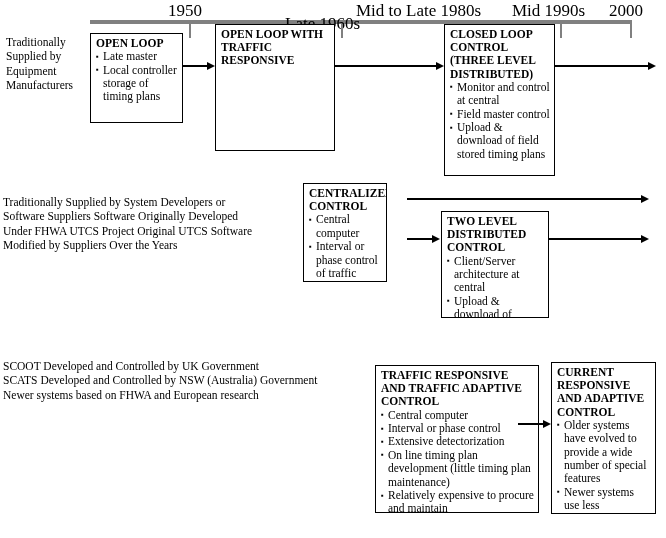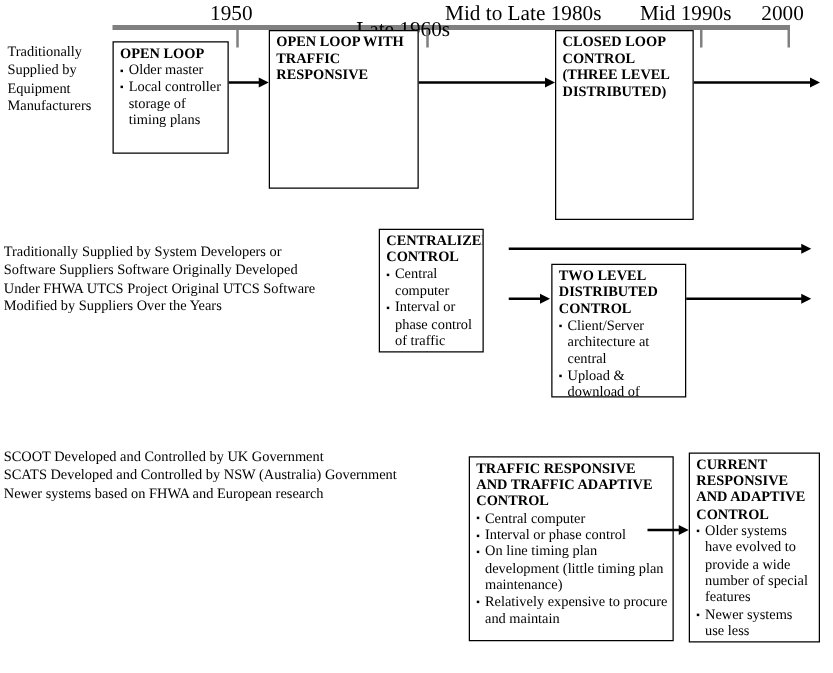--- a/index.html
+++ b/index.html
@@ -123,37 +123,42 @@
   </div>
 
   <div class="side-text" style="left:6px; top:35px; width:82px;">Traditionally
 Supplied by
 Equipment
 Manufacturers</div>
 
   <div class="box" style="left:90px; top:33px; width:93px; height:90px;">
     <div class="box-title">OPEN LOOP</div>
     <ul>
-      <li>Older master</li>
+      <li>Late master</li>
       <li>Local controller storage of timing plans</li>
     </ul>
   </div>
 
   <div class="hline" style="left:183px; top:65px; width:27px;"></div>
   <div class="arrowhead" style="left:207px; top:61.5px;"></div>
 
   <div class="box" style="left:215px; top:24px; width:120px; height:127px;">
     <div class="box-title">OPEN LOOP WITH TRAFFIC RESPONSIVE</div>
   </div>
 
   <div class="hline" style="left:335px; top:65px; width:105px;"></div>
   <div class="arrowhead" style="left:436px; top:61.5px;"></div>
 
   <div class="box" style="left:444px; top:24px; width:111px; height:152px;">
     <div class="box-title">CLOSED LOOP CONTROL (THREE LEVEL DISTRIBUTED)</div>
+    <ul>
+      <li>Monitor and control at central</li>
+      <li>Field master control</li>
+      <li>Upload &amp; download of field stored timing plans</li>
+    </ul>
   </div>
 
   <div class="hline" style="left:555px; top:65px; width:96px;"></div>
   <div class="arrowhead" style="left:648px; top:61.5px;"></div>
 
   <div class="side-text" style="left:3px; top:195px; width:300px;">Traditionally Supplied by System Developers or
 Software Suppliers Software Originally Developed
 Under FHWA UTCS Project Original UTCS Software
 Modified by Suppliers Over the Years</div>
 
@@ -184,20 +189,21 @@
 
   <div class="side-text" style="left:3px; top:359px; width:360px;">SCOOT Developed and Controlled by UK Government
 SCATS Developed and Controlled by NSW (Australia) Government
 Newer systems based on FHWA and European research</div>
 
   <div class="box" style="left:375px; top:365px; width:164px; height:148px;">
     <div class="box-title">TRAFFIC RESPONSIVE AND TRAFFIC ADAPTIVE CONTROL</div>
     <ul>
       <li>Central computer</li>
       <li>Interval or phase control</li>
+      <li>Extensive detectorization</li>
       <li>On line timing plan development (little timing plan maintenance)</li>
       <li>Relatively expensive to procure and maintain</li>
     </ul>
   </div>
 
   <div class="hline" style="left:518px; top:423px; width:28px;"></div>
   <div class="arrowhead" style="left:543px; top:419.5px;"></div>
 
   <div class="box" style="left:551px; top:362px; width:105px; height:152px;">
     <div class="box-title">CURRENT RESPONSIVE AND ADAPTIVE CONTROL</div>

